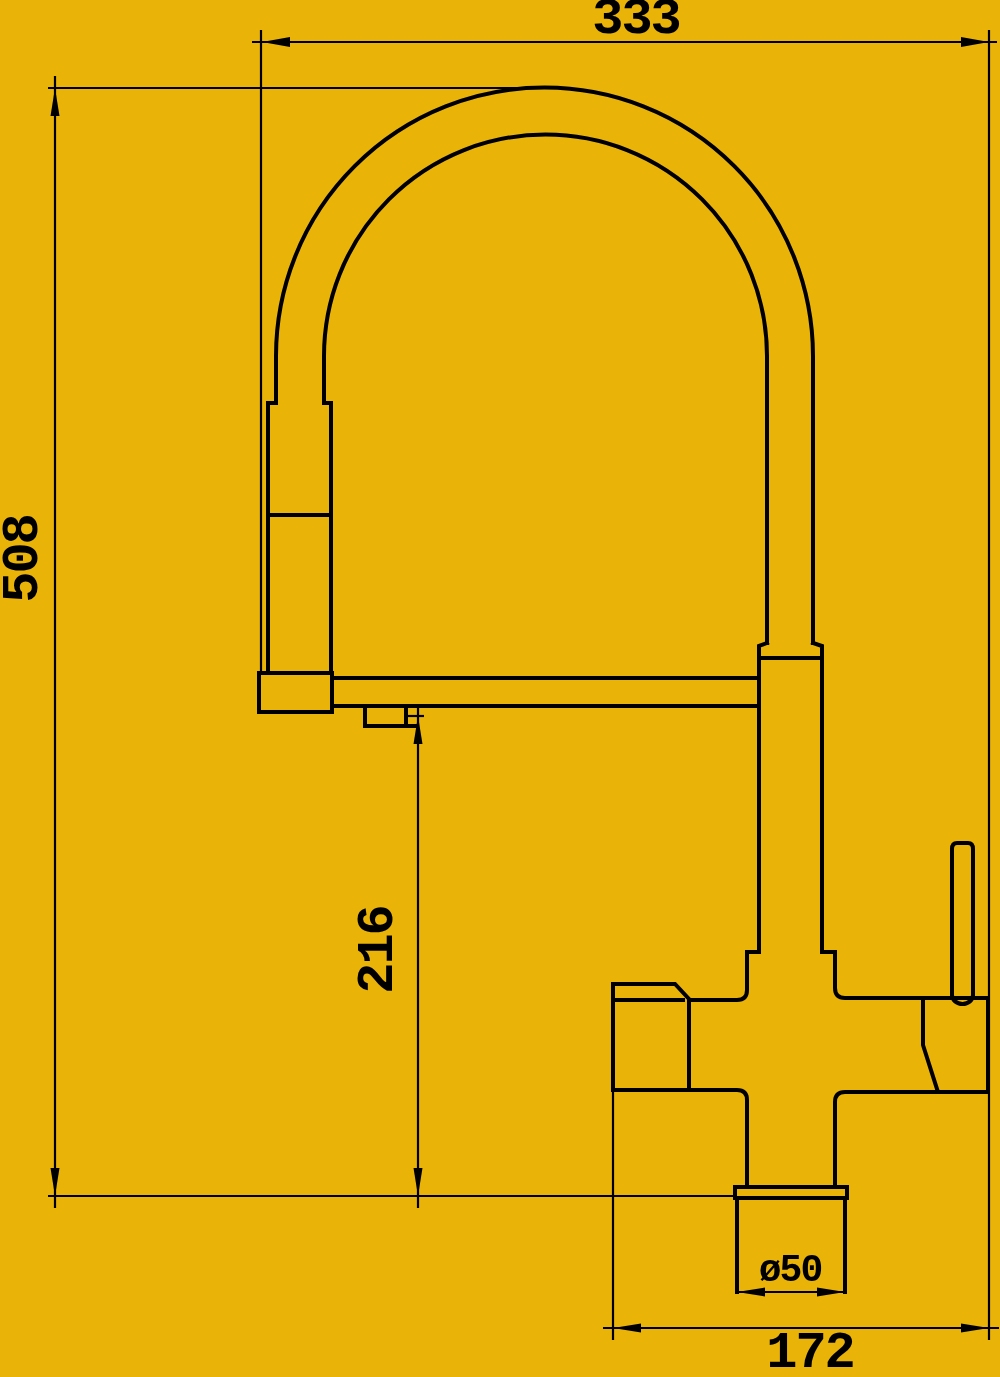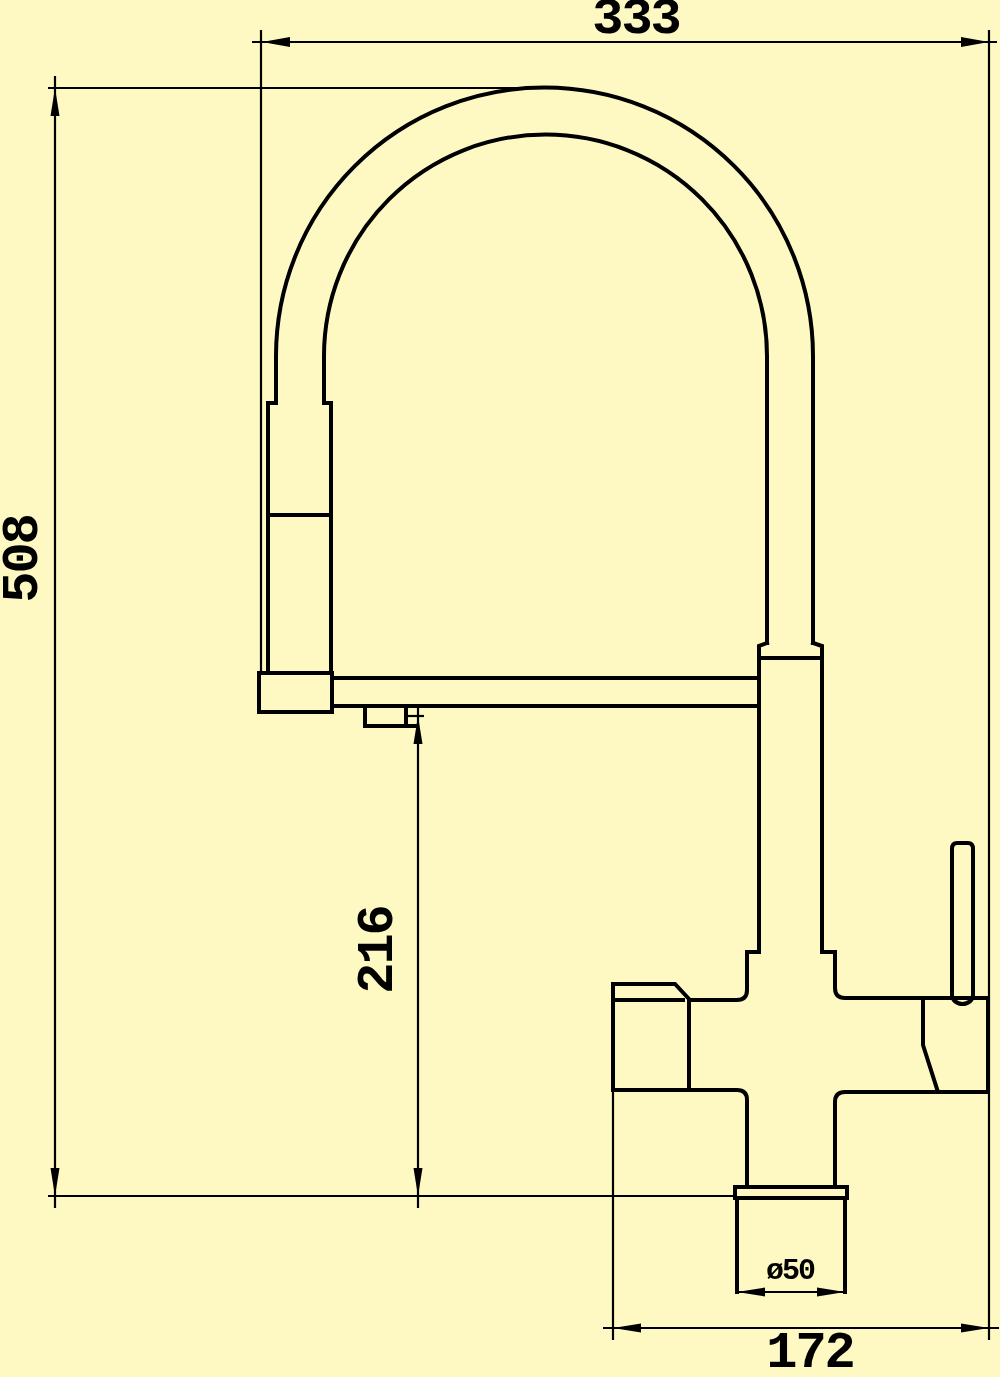--- a/index.html
+++ b/index.html
@@ -1,38 +1,38 @@
 <!DOCTYPE html>
 <html><head>
 <meta charset="utf-8">
 <style>
   html,body{margin:0;padding:0;background:#ffffff;}
   .sheet{
     position:relative;
     width:1000px;height:1377px;
-    background:#fef9c3;
+    background:#eab308;
     overflow:hidden;
     font-family:"Liberation Mono","DejaVu Sans Mono",monospace;
   }
   .sheet svg{position:absolute;left:0;top:0;}
   .part{fill:none;stroke:#000;stroke-width:4;stroke-linecap:square;stroke-linejoin:miter;}
   .dim{fill:none;stroke:#000;stroke-width:2.2;stroke-linecap:butt;}
   .arrow{fill:#000;stroke:none;}
   .dim-label{
     position:absolute;
     transform:translate(-50%,-50%);
     font-size:52px;
     font-weight:bold;
     letter-spacing:-2px;
     color:#000;
     white-space:nowrap;
     line-height:1;
   }
   .dim-label.vertical{transform:translate(-50%,-50%) rotate(-90deg);}
-  .dim-label.small{font-size:30px;}
+  .dim-label.small{font-size:38px;}
 </style>
 </head>
 <body>
 
 <div class="sheet">
 
   <svg width="1000" height="1377" viewBox="0 0 1000 1377">
 
     <g>
 

